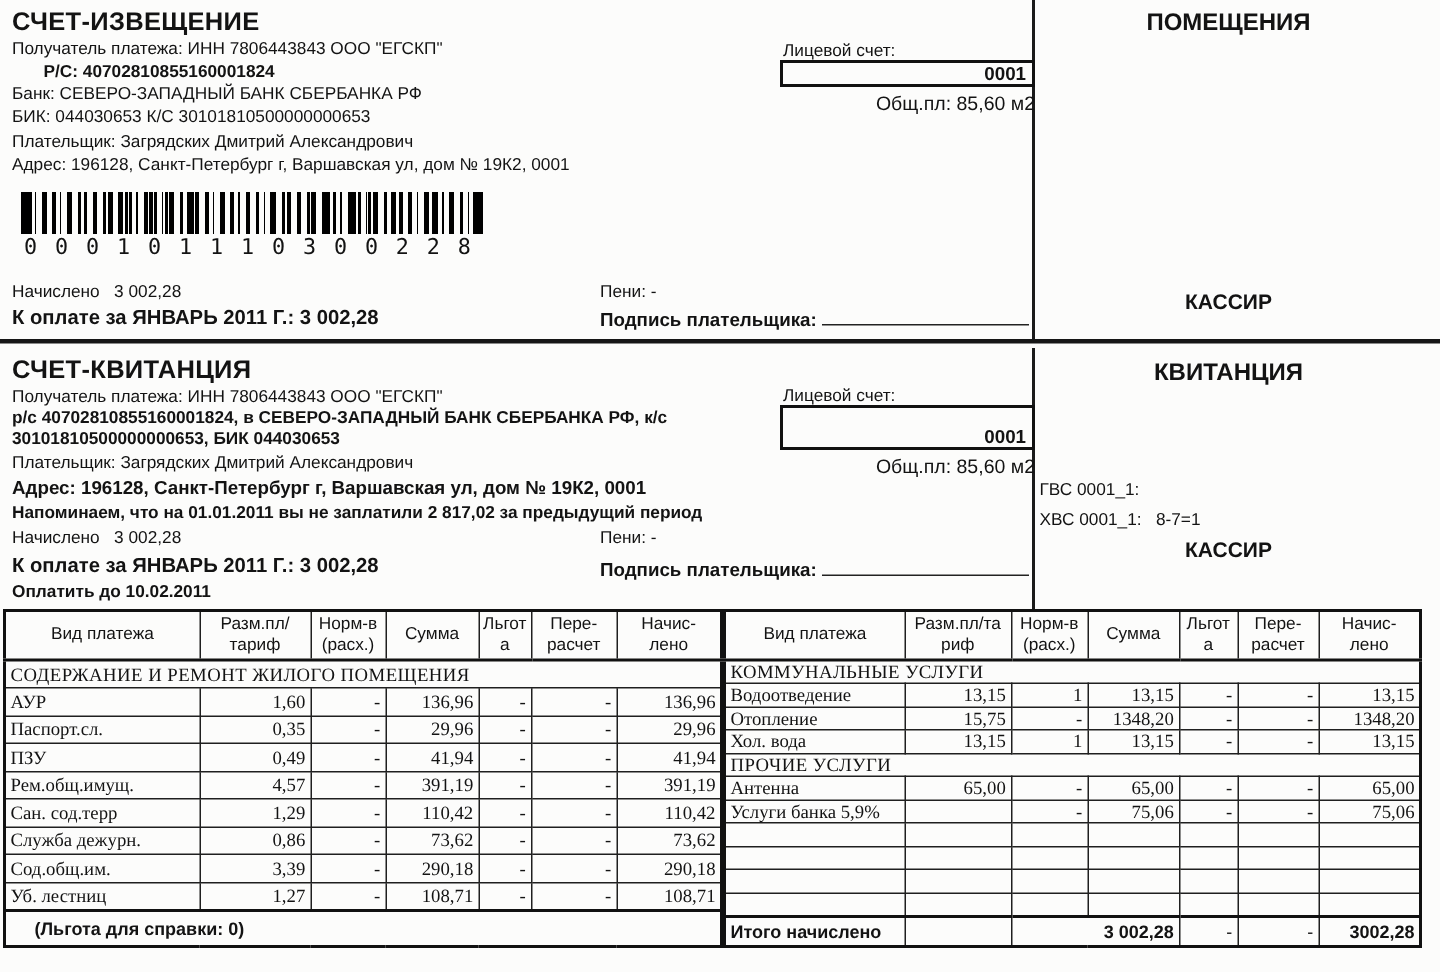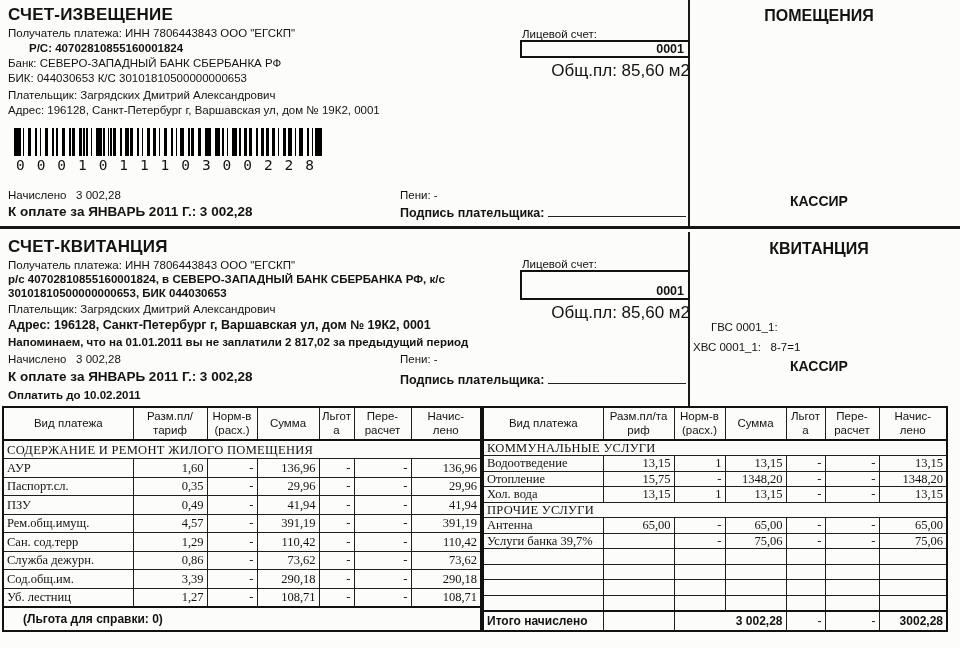--- a/index.html
+++ b/index.html
@@ -21,21 +21,21 @@
 
   section { position:absolute; left:0; width:960px; }
   #notice-section { top:0; height:229px; border-bottom:3px solid #161616; }
   #receipt-section { top:232px; height:174px; }
   .vdivider { position:absolute; left:688px; top:0; bottom:0; width:2px; background:#1a1a1a; }
 
   .acct-label { left:522px; font-size:11.5px; }
   .acct-box { left:520px; width:170px; border:2px solid #111;
               font-size:12.5px; font-weight:bold; text-align:right;
               padding-right:4px; display:flex; flex-direction:column; justify-content:flex-end; }
-  .acct-area { left:520px; width:170px; text-align:right; font-size:17px; }
+  .acct-area { left:520px; width:170px; text-align:right; font-size:13px; }
 
   .sig-line { display:inline-block; width:138px; height:12px; border-bottom:1.5px solid #222; }
 
   
   .bars {
     left:14px; top:128px; width:308px; height:28px;
     border-left:4px solid #000; border-right:4px solid #000;
     background:
       repeating-linear-gradient(90deg,#000 0 3px,transparent 3px 11px,#000 11px 13px,transparent 13px 27px),
       repeating-linear-gradient(90deg,#000 0 2px,#fcfcfb 2px 5px,#000 5px 6px,#fcfcfb 6px 10px,#000 10px 13px,#fcfcfb 13px 17px);
@@ -115,21 +115,21 @@
     <div class="abs fs13 b" style="left:8px; top:137px;">К оплате за ЯНВАРЬ 2011 Г.: 3 002,28</div>
     <div class="abs fs12 b" style="left:400px; top:140px;"><span>Подпись плательщика: </span><span class="sig-line"></span></div>
     <div class="abs fs11 b" style="left:8px; top:157px;">Оплатить до 10.02.2011</div>
 
     <div class="abs zone-title right-zone-item" style="top:8px;">КВИТАНЦИЯ</div>
 
     <div class="abs acct-label" style="top:26px;">Лицевой счет:</div>
     <div class="abs acct-box" style="top:38px; height:30px;"><span>0001</span></div>
     <div class="abs acct-area" style="top:71px;">Общ.пл: 85,60 м2</div>
 
-    <div class="abs fs11" style="left:693px; top:89px;margin-left:18px;">ГВС 0001_1:</div>
+    <div class="abs fs11" style="left:693px; top:89px;">ГВС 0001_1:</div>
     <div class="abs fs11" style="left:693px; top:109px;">ХВС 0001_1:   8-7=1</div>
     <div class="abs cashier right-zone-item" style="top:126px;">КАССИР</div>
   </section>
 
   <div class="tables">
 
     <table id="table-left">
       <colgroup>
         <col style="width:130px">
           <col style="width:74px">
@@ -302,21 +302,21 @@
           <tr class="row">
             <td class="name-cell">Антенна</td>
             <td class="num-cell">65,00</td>
             <td class="num-cell">-</td>
             <td class="num-cell">65,00</td>
             <td class="num-cell">-</td>
             <td class="num-cell">-</td>
             <td class="num-cell">65,00</td>
           </tr>
           <tr class="row">
-            <td class="name-cell">Услуги банка 39,7%</td>
+            <td class="name-cell">Услуги банка 5,9%</td>
             <td class="num-cell"></td>
             <td class="num-cell">-</td>
             <td class="num-cell">75,06</td>
             <td class="num-cell">-</td>
             <td class="num-cell">-</td>
             <td class="num-cell">75,06</td>
           </tr>
           <tr class="row">
             <td class="name-cell"></td>
             <td class="num-cell"></td>

